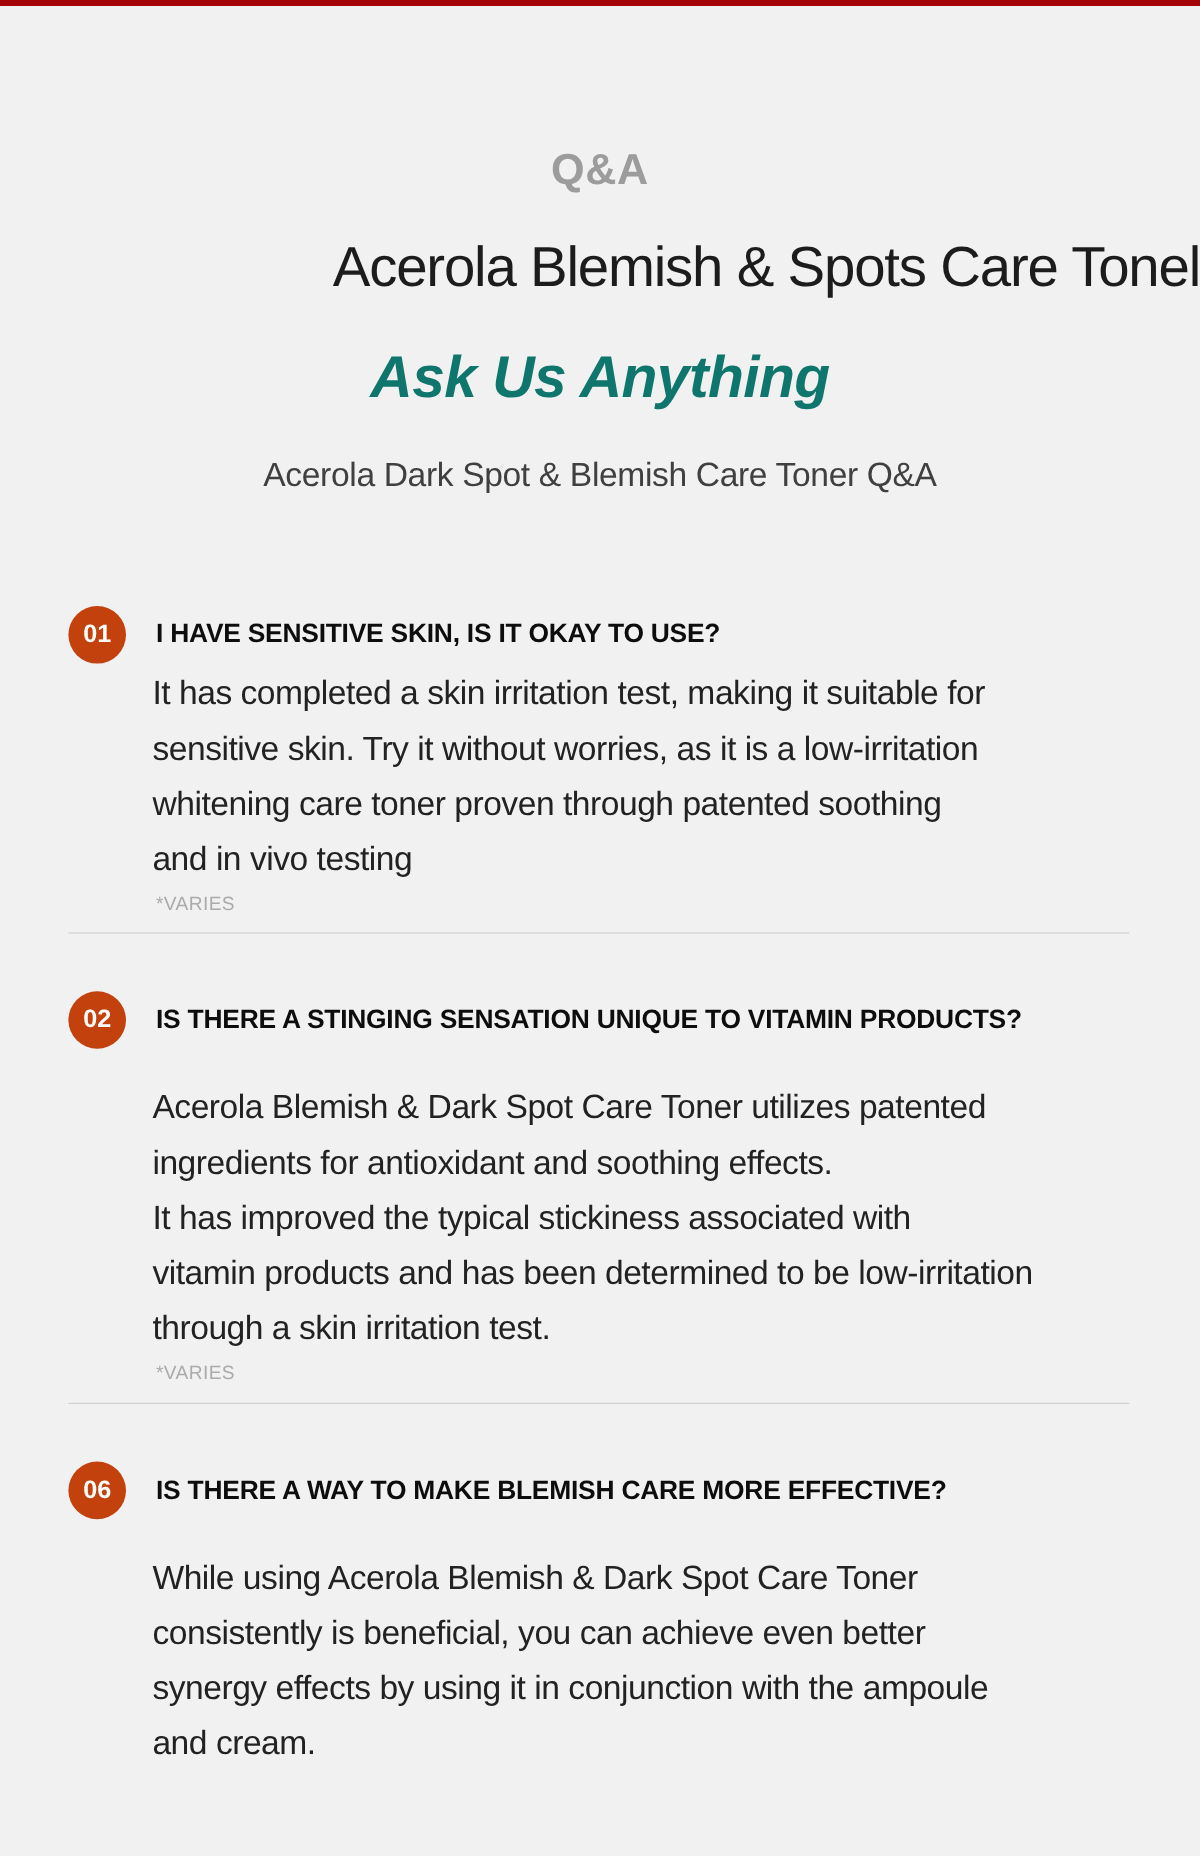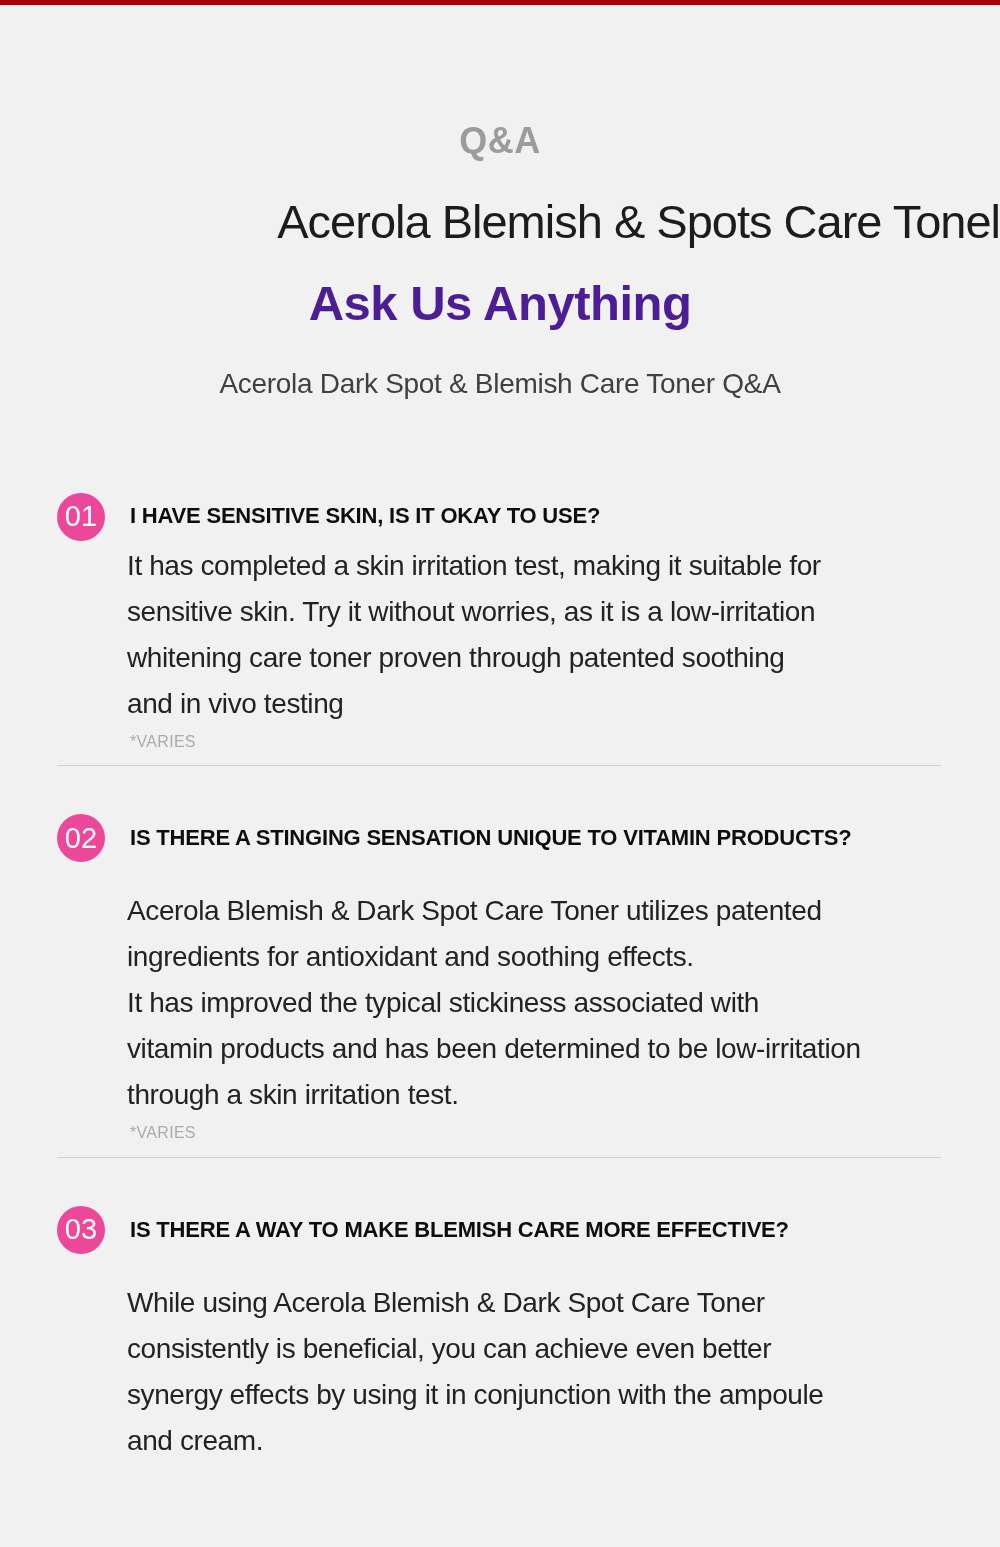--- a/index.html
+++ b/index.html
@@ -32,26 +32,27 @@
   }
   .page-title {
     margin-top: 36px;
     font-size: 47px;
     color: #1c1c1c;
     line-height: 1.15;
     letter-spacing: -1px;
     text-align: right;
   }
   .headline {
-    margin-top: 28px;
+    margin-top: 40px;
     font-size: 49px;
     font-weight: bold;
-    color: #4c1d95;
+    color: #0f766e;
     line-height: 1.1;
     letter-spacing: -0.5px;
+    font-style: italic;
   }
   .subtitle {
     margin-top: 36px;
     font-size: 28px;
     color: #404040;
     line-height: 1.2;
     letter-spacing: -0.3px;
   }
   .qa-list {
     margin: 0 57px 0 57px;
@@ -63,24 +64,24 @@
   .qa-row {
     display: flex;
     align-items: center;
     gap: 25px;
   }
   .qa-badge {
     flex: 0 0 auto;
     width: 48px;
     height: 48px;
     border-radius: 50%;
-    background: #ec4899;
+    background: #c2410c;
     color: #ffffff;
-    font-size: 29px;
-    font-weight: normal;
+    font-size: 21px;
+    font-weight: bold;
     display: flex;
     align-items: center;
     justify-content: center;
     letter-spacing: 0;
   }
   .question {
     font-size: 22px;
     font-weight: bold;
     color: #0d0d0d;
     letter-spacing: -0.2px;
@@ -149,21 +150,21 @@
 ingredients for antioxidant and soothing effects.
 It has improved the typical stickiness associated with
 vitamin products and has been determined to be low-irritation
 through a skin irritation test.</div>
     <div class="note">*VARIES</div>
     <div class="divider"></div>
   </div>
 
   <div class="qa-item">
     <div class="qa-row">
-      <div class="qa-badge">03</div>
+      <div class="qa-badge">06</div>
       <div class="question">IS THERE A WAY TO MAKE BLEMISH CARE MORE EFFECTIVE?</div>
     </div>
     <div class="answer">While using Acerola Blemish &amp; Dark Spot Care Toner
 consistently is beneficial, you can achieve even better
 synergy effects by using it in conjunction with the ampoule
 and cream.</div>
   </div>
 
 </div>
 

